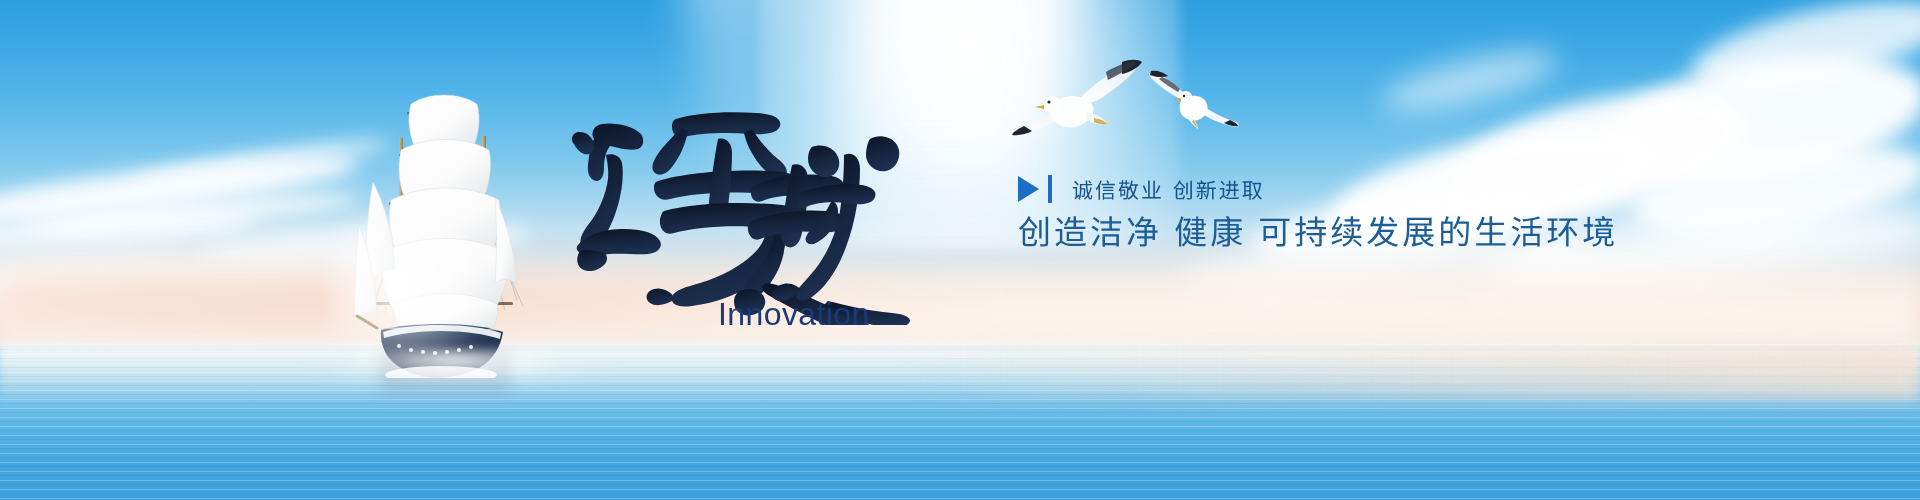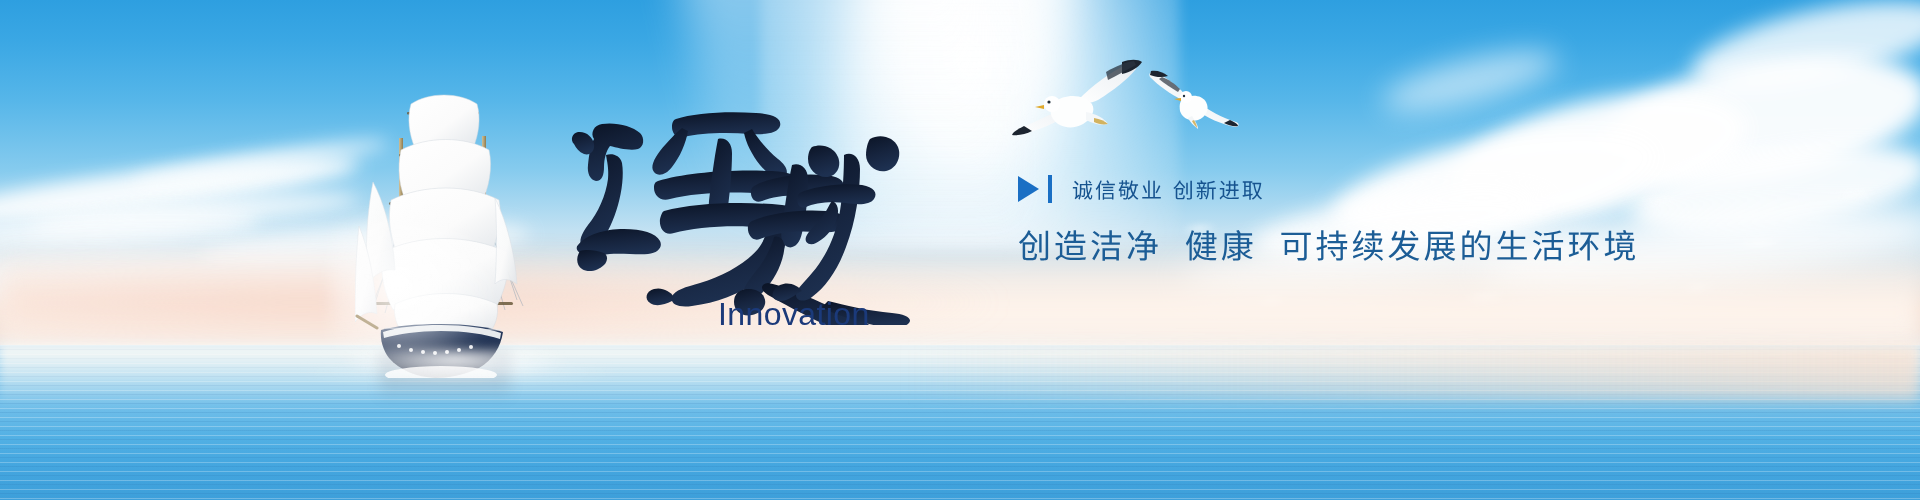--- a/index.html
+++ b/index.html
@@ -185,22 +185,21 @@
     margin-right:9px;
   }
   .tag-bar{
     width:4px;height:28px;background:#1a6fc4;margin-right:20px;
   }
   .tag-l1-text{
     font-family:"DejaVu Sans","Liberation Sans",sans-serif;
     font-size:21px;color:#16538f;letter-spacing:2px;white-space:nowrap;
   }
   .tag-line2{
-    margin-top:14px;
-    font-family:Liberation Mono, monospace;
+    font-family:Liberation Sans, sans-serif;
     font-size:33px;color:#1c5d96;letter-spacing:3px;white-space:nowrap;
   }
 </style>
 </head>
 <body>
 
 <div class="banner">
 
   <div class="sky">
     <div class="sun-glow"></div>

